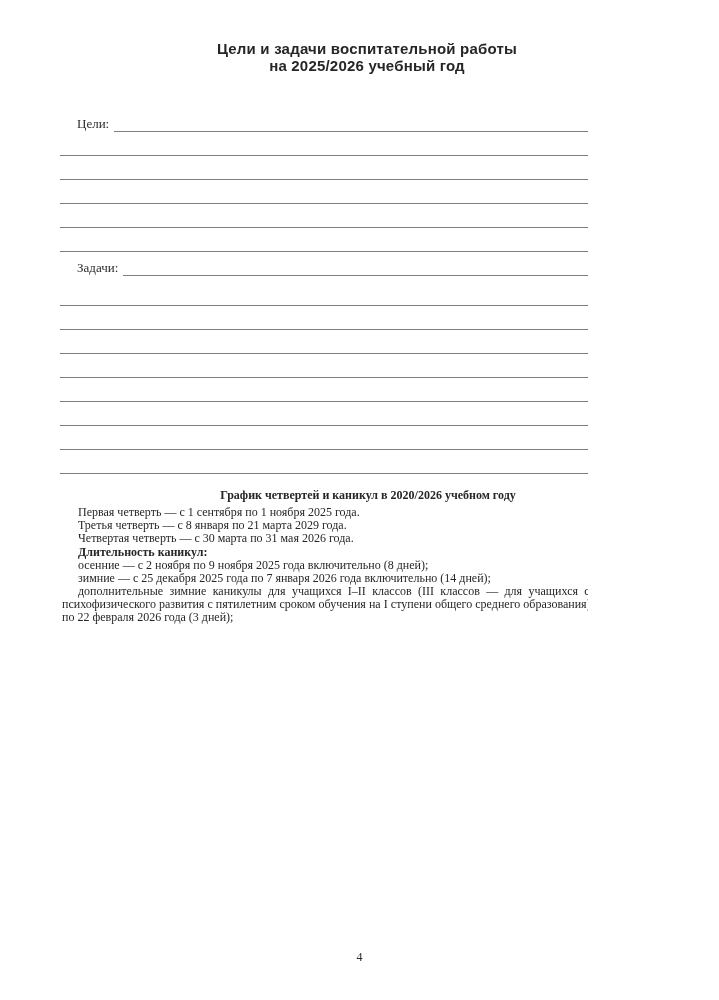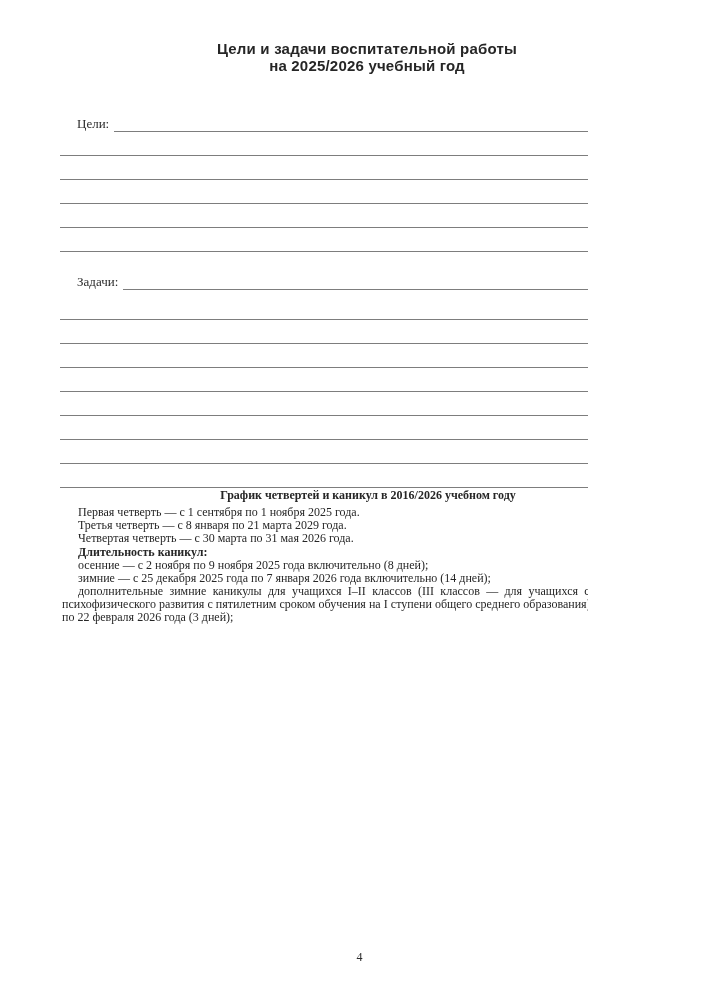--- a/index.html
+++ b/index.html
@@ -25,21 +25,21 @@
     line-height: 17px;
     color: #262626;
     letter-spacing: 0.2px;
   }
   .fill-section {
     position: absolute;
     left: 60px;
     width: 614px;
   }
   .goals-section { top: 112px; }
-  .tasks-section { top: 270px; }
+  .tasks-section { top: 256px; }
   .label-row {
     display: flex;
     align-items: flex-end;
     height: 20px;
   }
   .label-row .label {
     font-size: 13px;
     padding-left: 17px;
     padding-right: 5px;
     white-space: nowrap;
@@ -120,21 +120,21 @@
     <div class="ruled-line"></div>
     <div class="ruled-line"></div>
     <div class="ruled-line"></div>
     <div class="ruled-line"></div>
     <div class="ruled-line"></div>
     <div class="ruled-line"></div>
     <div class="ruled-line"></div>
   </div>
 
   <div class="schedule-section">
-    <div class="schedule-heading">График четвертей и каникул в 2016/2026 учебном году</div>
+    <div class="schedule-heading">График четвертей и каникул в 2020/2026 учебном году</div>
     <p class="para">Первая четверть — с 1 сентября по 1 ноября 2025 года.</p>
     <p class="para">Третья четверть — с 8 января по 21 марта 2029 года.</p>
     <p class="para">Четвертая четверть — с 30 марта по 31 мая 2026 года.</p>
     <p class="vac-heading">Длительность каникул:</p>
     <p class="para vac-item">осенние — с 2 ноября по 9 ноября 2025 года включительно (8 дней);</p>
     <p class="para vac-item">зимние — с 25 декабря 2025 года по 7 января 2026 года включительно (14 дней);</p>
     <p class="para vac-item long">дополнительные зимние каникулы для учащихся I–II классов (III классов — для учащихся с особенностями психофизического развития с пятилетним сроком обучения на I ступени общего среднего образования) — с 16 февраля по 22 февраля 2026 года (3 дней);</p>
   </div>
 
   <div class="page-number">4</div>

